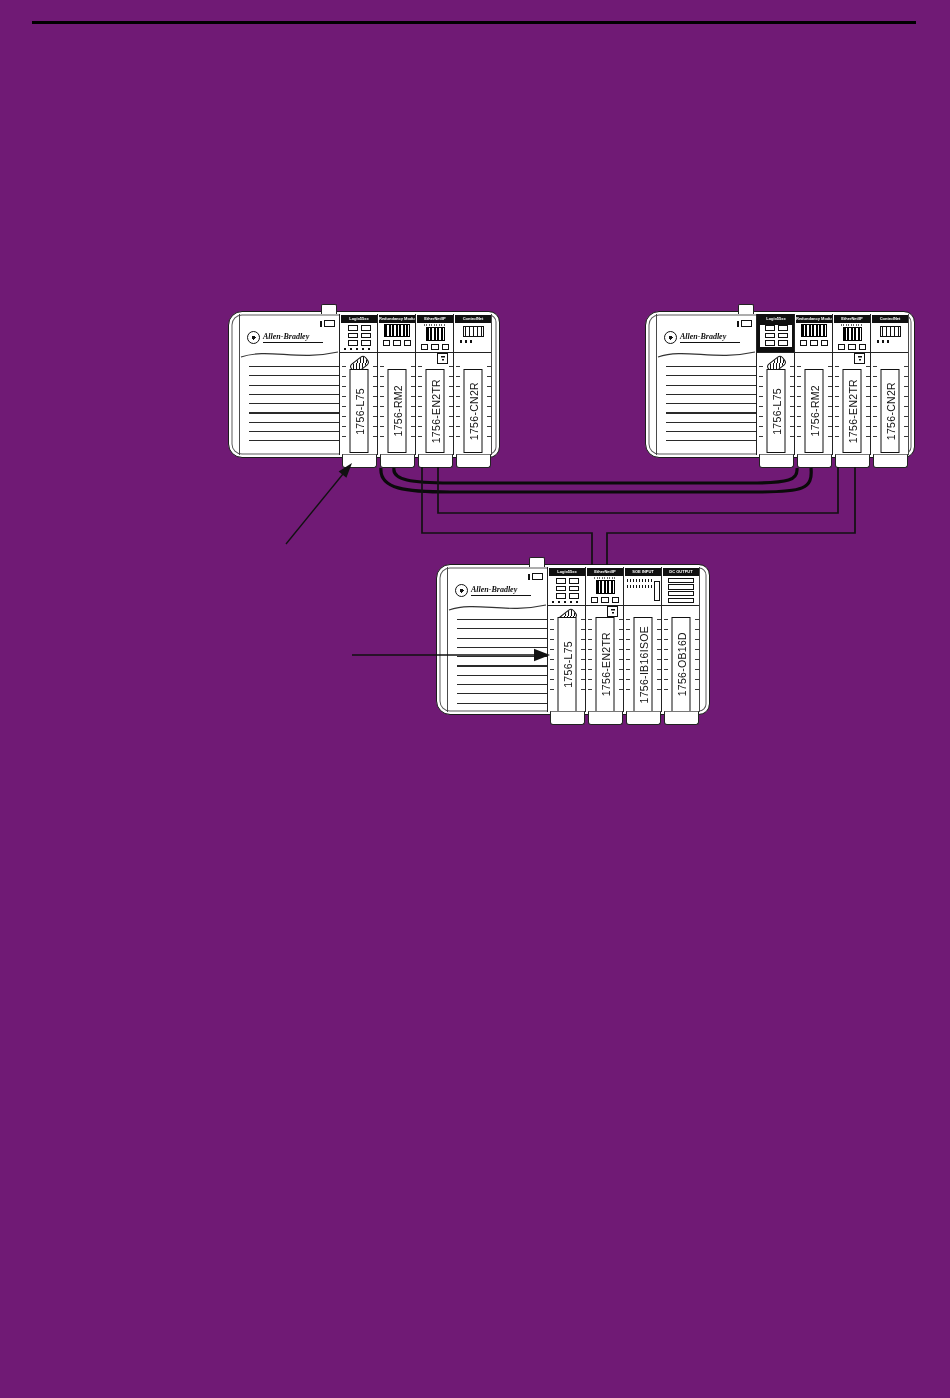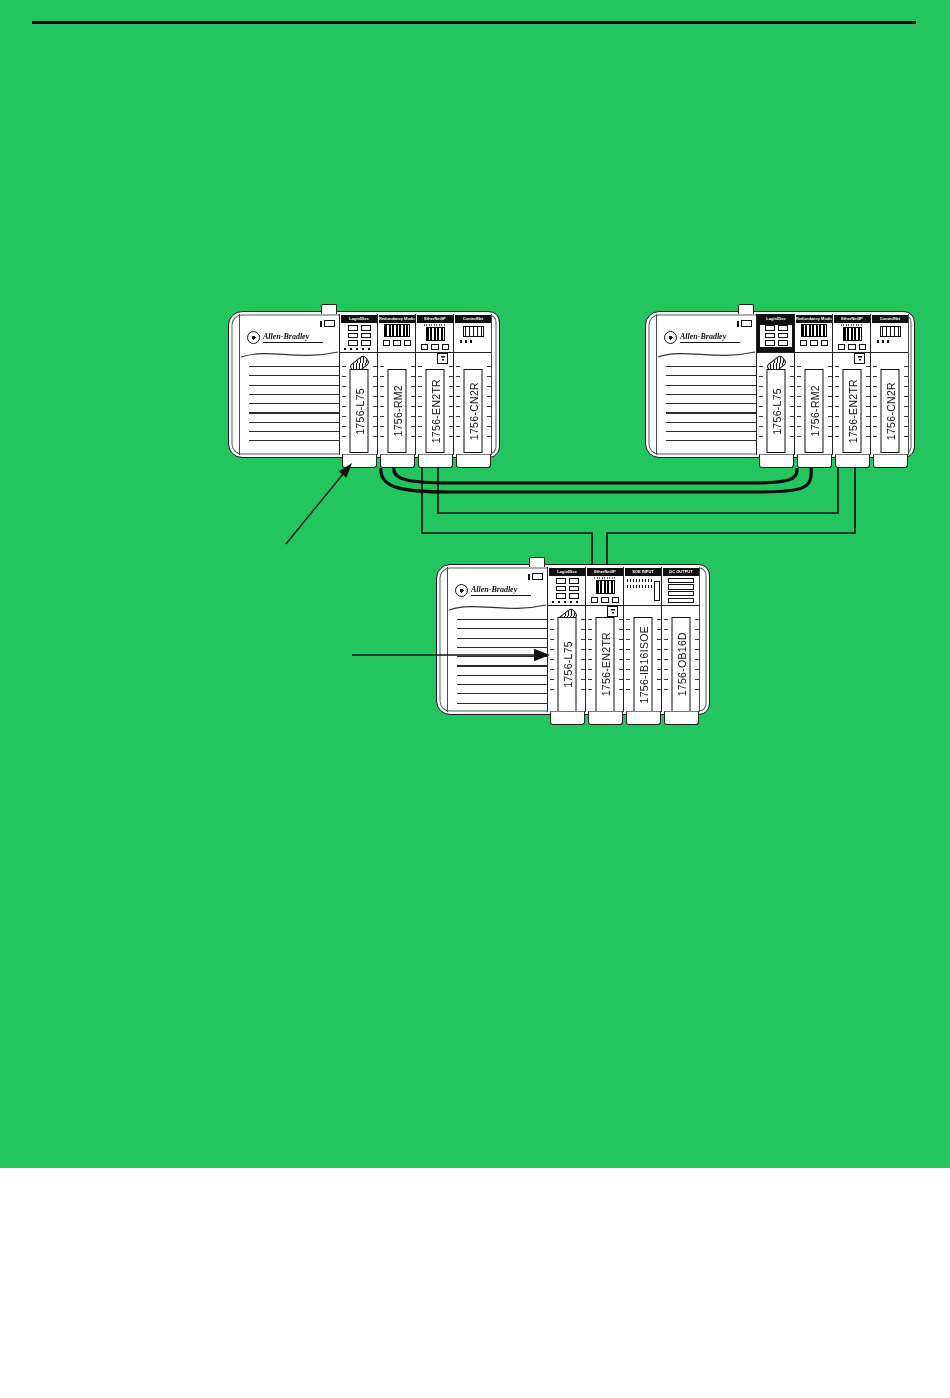--- a/index.html
+++ b/index.html
@@ -1,16 +1,16 @@
 <!DOCTYPE html>
 <html><head>
 <meta charset="utf-8">
 <style>
   html,body{margin:0;padding:0;background:#ffffff;}
-  .page{position:relative;width:950px;height:1168px;background:#22c55e;overflow:hidden;
+  .page{position:relative;width:950px;height:1398px;background:#701a75;overflow:hidden;
         font-family:"Liberation Sans",sans-serif;color:#111;}
   .top-rule{position:absolute;left:32px;top:21px;width:884px;height:3px;background:#000;}
 
   
   .chassis{position:absolute;background:#fff;border:1.6px solid #1c1c1c;
            border-radius:14px 11px 11px 14px;
            box-shadow:inset 0 0 0 2.5px #fff, inset 0 0 0 3.5px #5a5a5a;}
   .c-left  {left:228px;top:311px;width:270px;height:145px;}
   .c-right {left:645px;top:311px;width:268px;height:145px;}
   .c-bottom{left:436px;top:564px;width:272px;height:149px;}

